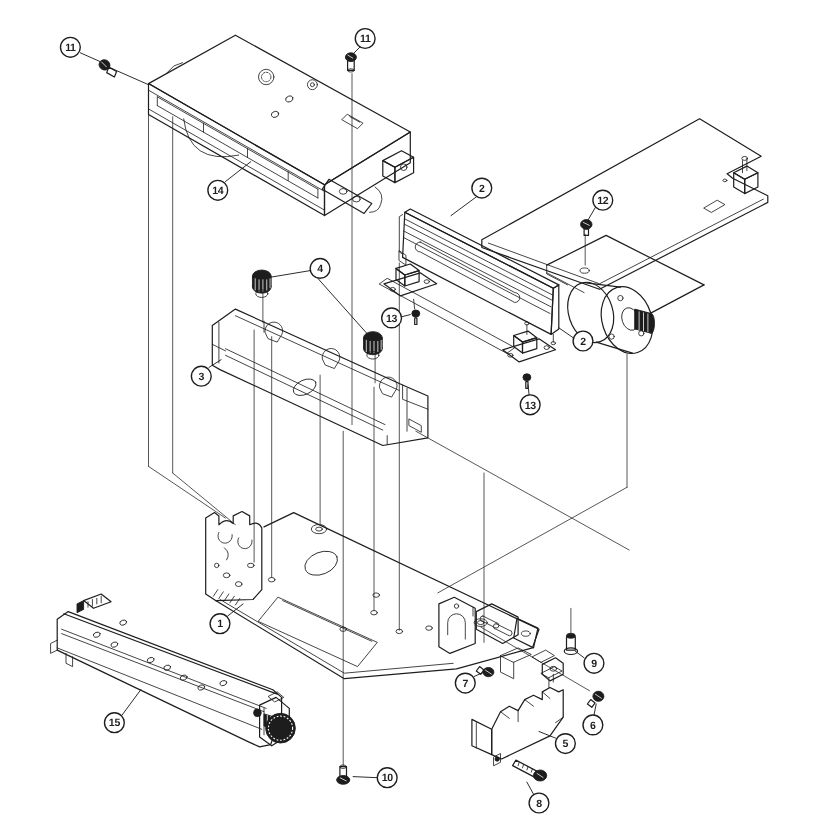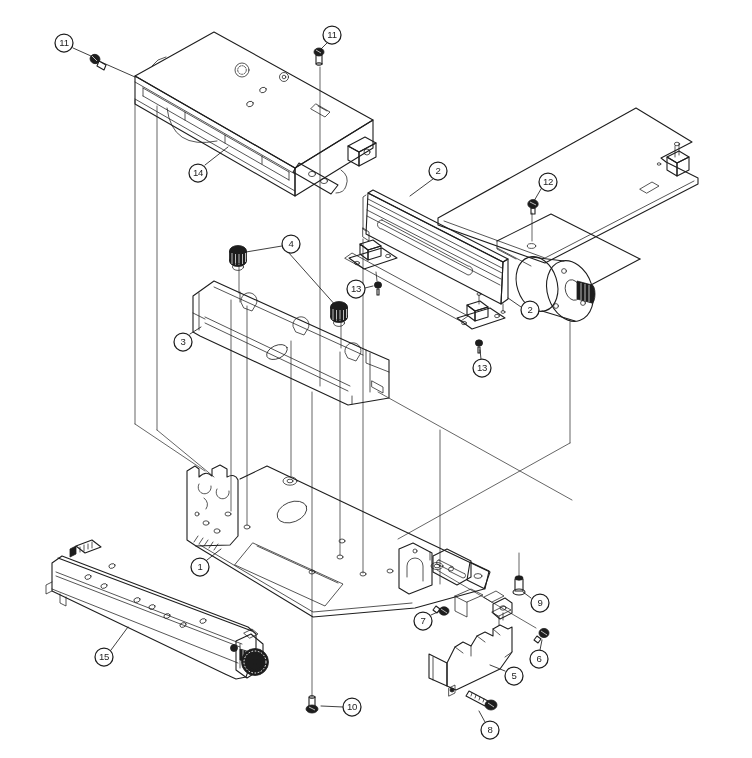--- a/index.html
+++ b/index.html
@@ -1,17 +1,17 @@
 <!DOCTYPE html>
 <html><head>
 <meta charset="utf-8">
 <style>
   html,body{margin:0;padding:0;background:#ffffff;}
   body{font-family:"Liberation Sans", sans-serif;}
-  .stage{position:relative;width:752px;height:758px;background:#fff;overflow:hidden;}
+  .stage{position:relative;width:752px;height:758px;background:#fff;overflow:hidden;font-weight:bold;}
   svg{display:block;}
   .ink{stroke:#1e1e1e;fill:none;stroke-width:1.1;stroke-linejoin:round;stroke-linecap:round;}
   .thin{stroke:#1e1e1e;fill:none;stroke-width:.75;stroke-linejoin:round;stroke-linecap:round;}
   .proj{stroke:#242424;fill:none;stroke-width:.7;stroke-linecap:round;}
   .dark{fill:#1d1d1d;stroke:#1e1e1e;stroke-width:.8;}
   .hl{stroke:#ffffff;stroke-width:.7;fill:none;}
   .balloon{fill:#ffffff;stroke:#1e1e1e;stroke-width:1.25;}
   .balloon-label{font-family:"Liberation Sans",sans-serif;font-size:9.6px;fill:#1e1e1e;text-anchor:middle;letter-spacing:-.3px;}
   .leader{stroke:#1e1e1e;stroke-width:.85;fill:none;stroke-linecap:round;}
 </style>

